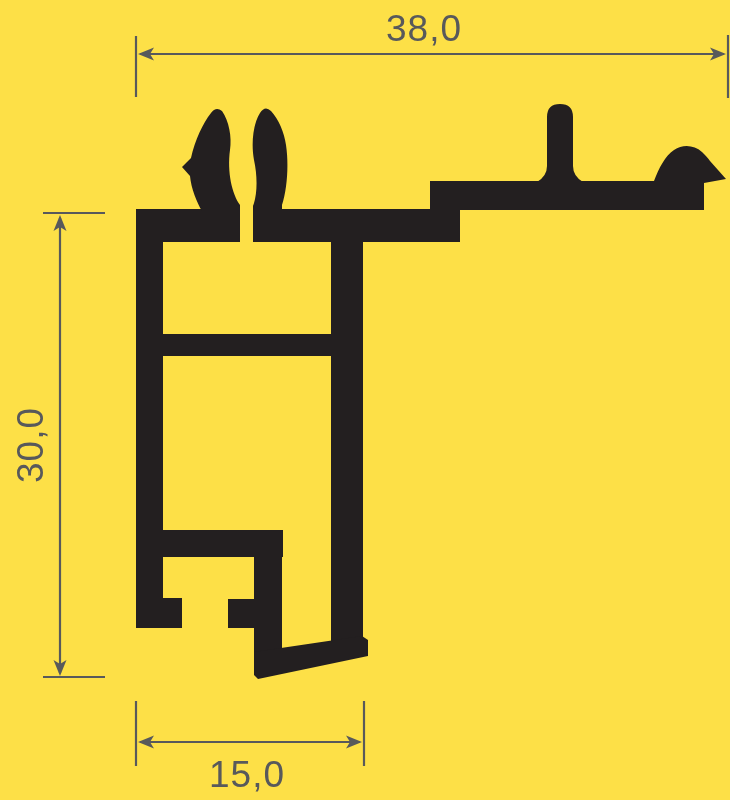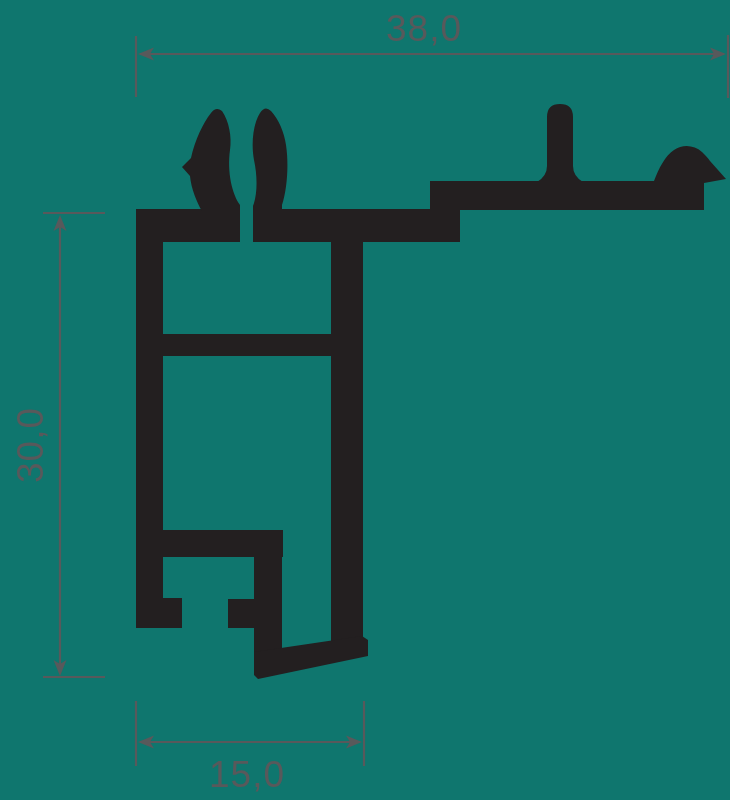--- a/index.html
+++ b/index.html
@@ -4,21 +4,21 @@
 <style>
   html, body {
     margin: 0;
     padding: 0;
     background: #ffffff;
   }
   .canvas {
     position: relative;
     width: 730px;
     height: 800px;
-    background: #0f766e;
+    background: #fde047;
     overflow: hidden;
   }
   svg { display: block; }
   .dimline {
     stroke-width: 2.2;
     stroke-linecap: butt;
     fill: none;
   }
   .dimtext {
     font-family: "Liberation Sans", "DejaVu Sans", sans-serif;

